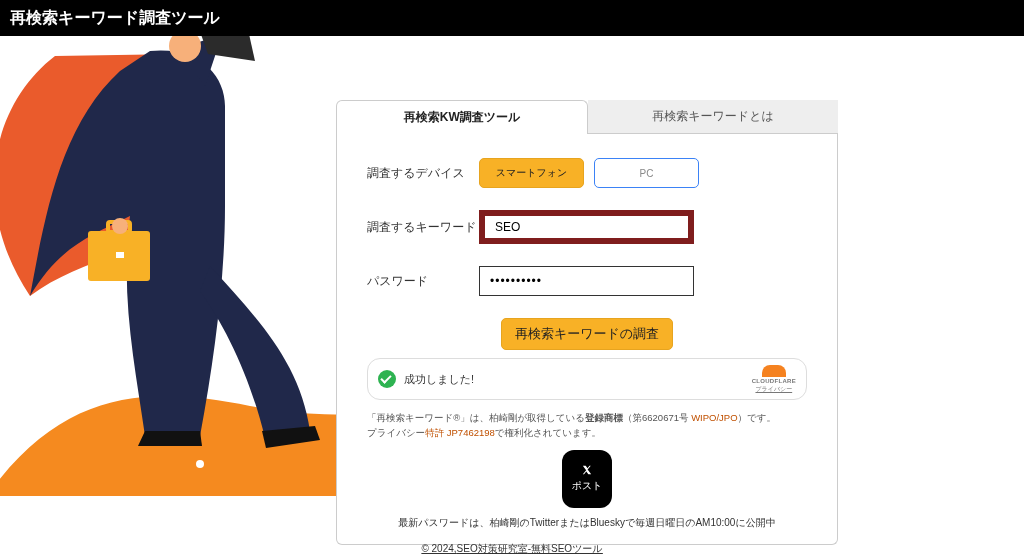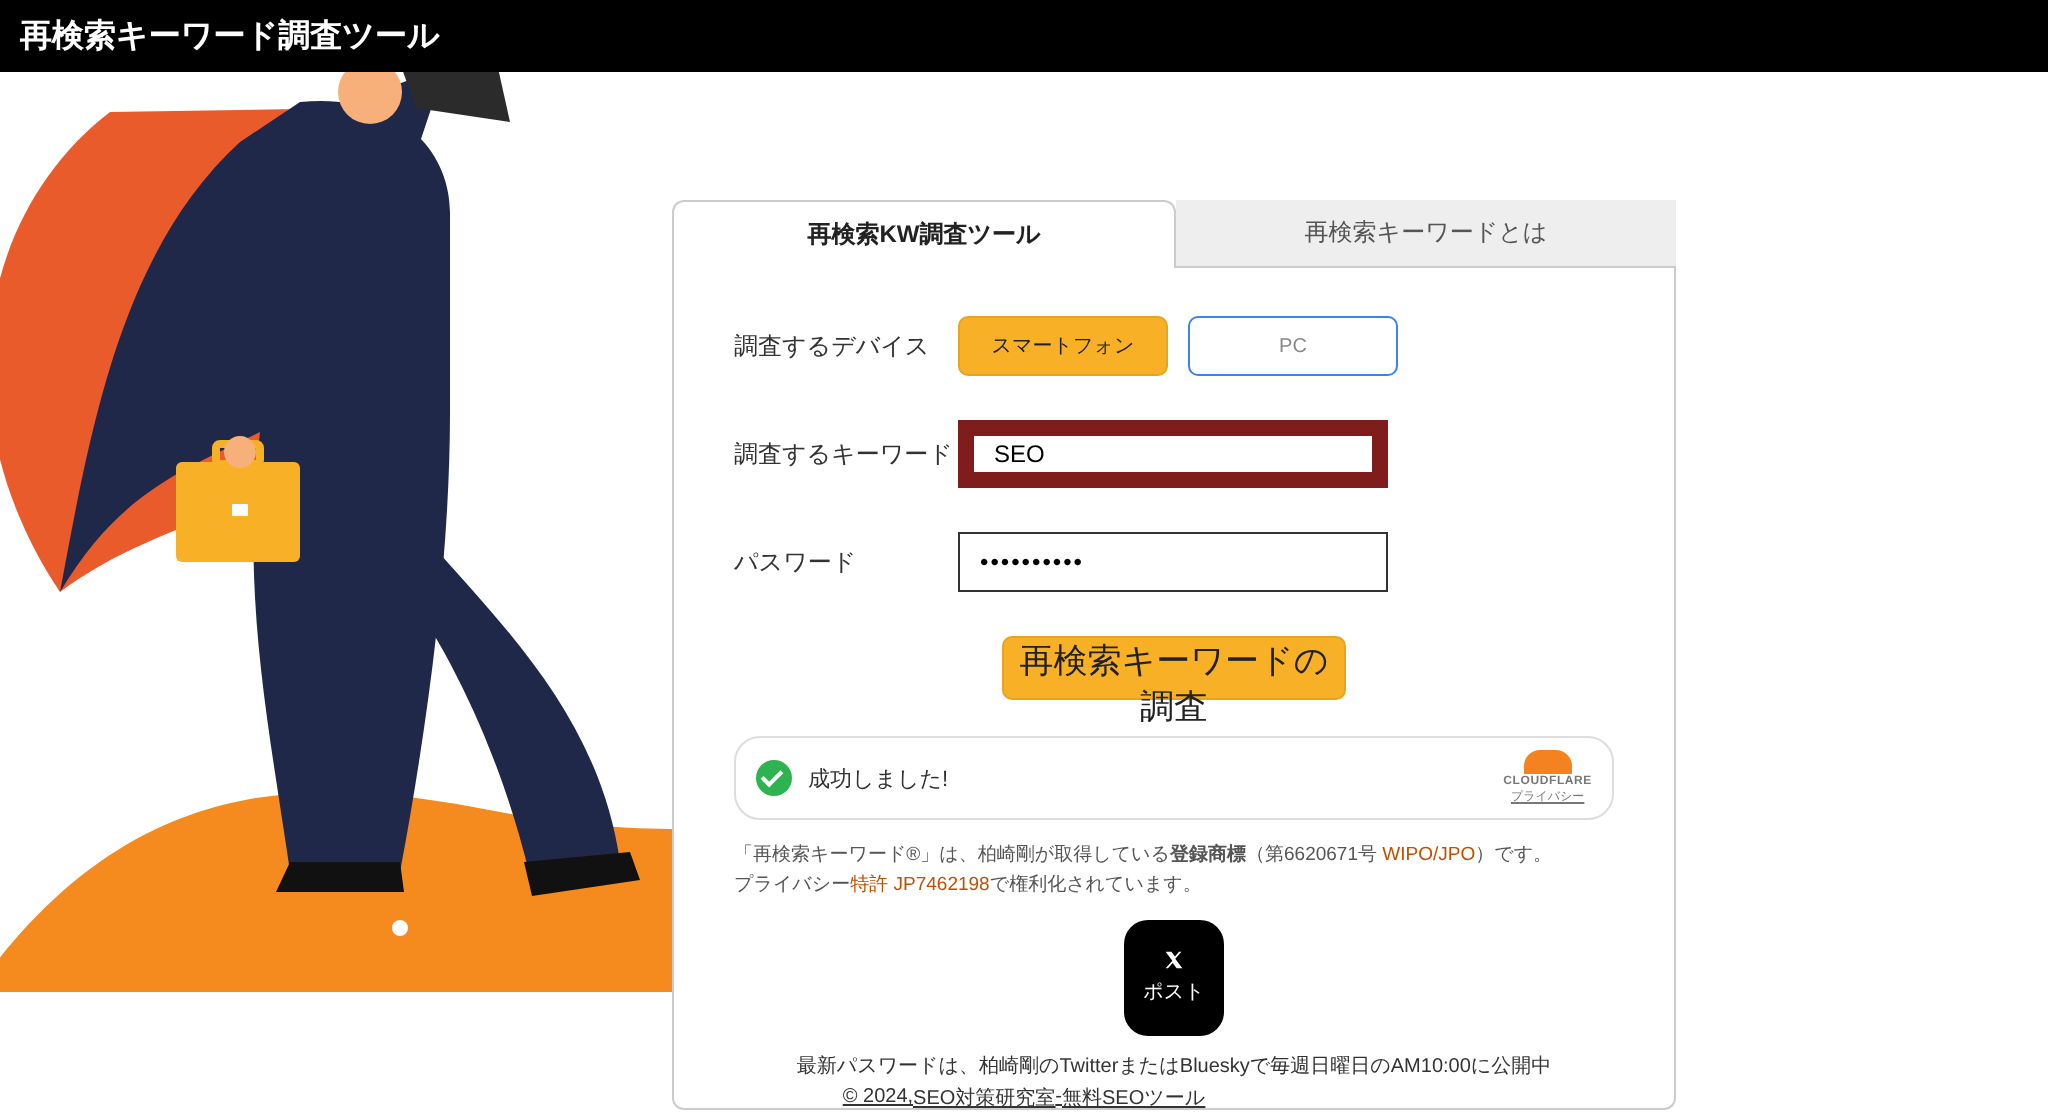--- a/index.html
+++ b/index.html
@@ -14,24 +14,24 @@
 .tabs{display:flex;width:100%;height:34px;}
 .tab{flex:1;display:flex;align-items:center;justify-content:center;font-size:12px;cursor:pointer;}
 .tab-active{border:1px solid #ccc;border-bottom:none;border-radius:6px 6px 0 0;background:#fff;font-weight:700;color:#222;}
 .tab-inactive{background:#eeeeee;color:#555;border-bottom:1px solid #ccc;}
 .panel{border:1px solid #ccc;border-top:none;border-radius:0 0 6px 6px;padding:24px 30px 14px 30px;background:#fff;min-height:360px;}
 .row{display:flex;align-items:center;margin-bottom:22px;}
 .row-label{width:112px;font-size:12px;color:#333;}
 .btn-device{width:105px;height:30px;border-radius:5px;font-size:10px;display:flex;align-items:center;justify-content:center;margin-right:10px;cursor:pointer;}
 .btn-orange{background:#f8b126;border:1px solid #e7a41f;color:#222;}
 .btn-gray{background:#fff;border:1px solid #3b82f6;color:#888;}
-.kw-input{width:215px;height:34px;border:8px solid #7f1d1d;padding:0 10px;font-size:12px;}
+.kw-input{width:215px;height:34px;border:6px solid #7f1d1d;padding:0 10px;font-size:12px;}
 .input-wrap{display:flex;align-items:center;}
 .pw-input{width:215px;height:30px;border:1px solid #333;padding:0 10px;font-size:12px;letter-spacing:1px;}
-.submit{display:block;margin:0 auto 18px auto;width:172px;height:32px;border-radius:5px;background:#f8b126;border:1px solid #e7a41f;font-size:17px;color:#222;cursor:pointer;}
+.submit{display:block;margin:0 auto 8px auto;width:172px;height:32px;border-radius:5px;background:#f8b126;border:1px solid #e7a41f;font-size:13px;color:#222;cursor:pointer;}
 .captcha-box{border:1px solid #ddd;border-radius:13px;height:42px;display:flex;align-items:center;padding:0 10px;font-size:11px;color:#333;margin-bottom:10px;justify-content:space-between;}
 .captcha-left{display:flex;align-items:center;gap:8px;}
 .check-ico{width:18px;height:18px;border-radius:50%;background:#2eb351;position:relative;}
 .check-ico:after{content:"";position:absolute;left:5px;top:3px;width:4px;height:8px;border-right:2px solid #fff;border-bottom:2px solid #fff;transform:rotate(45deg);}
 .cf-logo{display:flex;flex-direction:column;align-items:center;font-size:6px;color:#777;line-height:1.2;}
 .cf-cloud{width:24px;height:12px;background:#f58220;border-radius:8px 8px 0 0;margin-bottom:1px;}
 .fine{font-size:9.5px;color:#555;line-height:1.6;}
 .fine a{color:#c05000;text-decoration:none;}
 .post-row{display:flex;justify-content:center;margin-top:10px;}
 .post-btn{background:#000;color:#fff;border-radius:12px;font-size:10px;padding:15px 10px;display:flex;align-items:center;gap:4px;cursor:pointer;flex-direction:column;}

